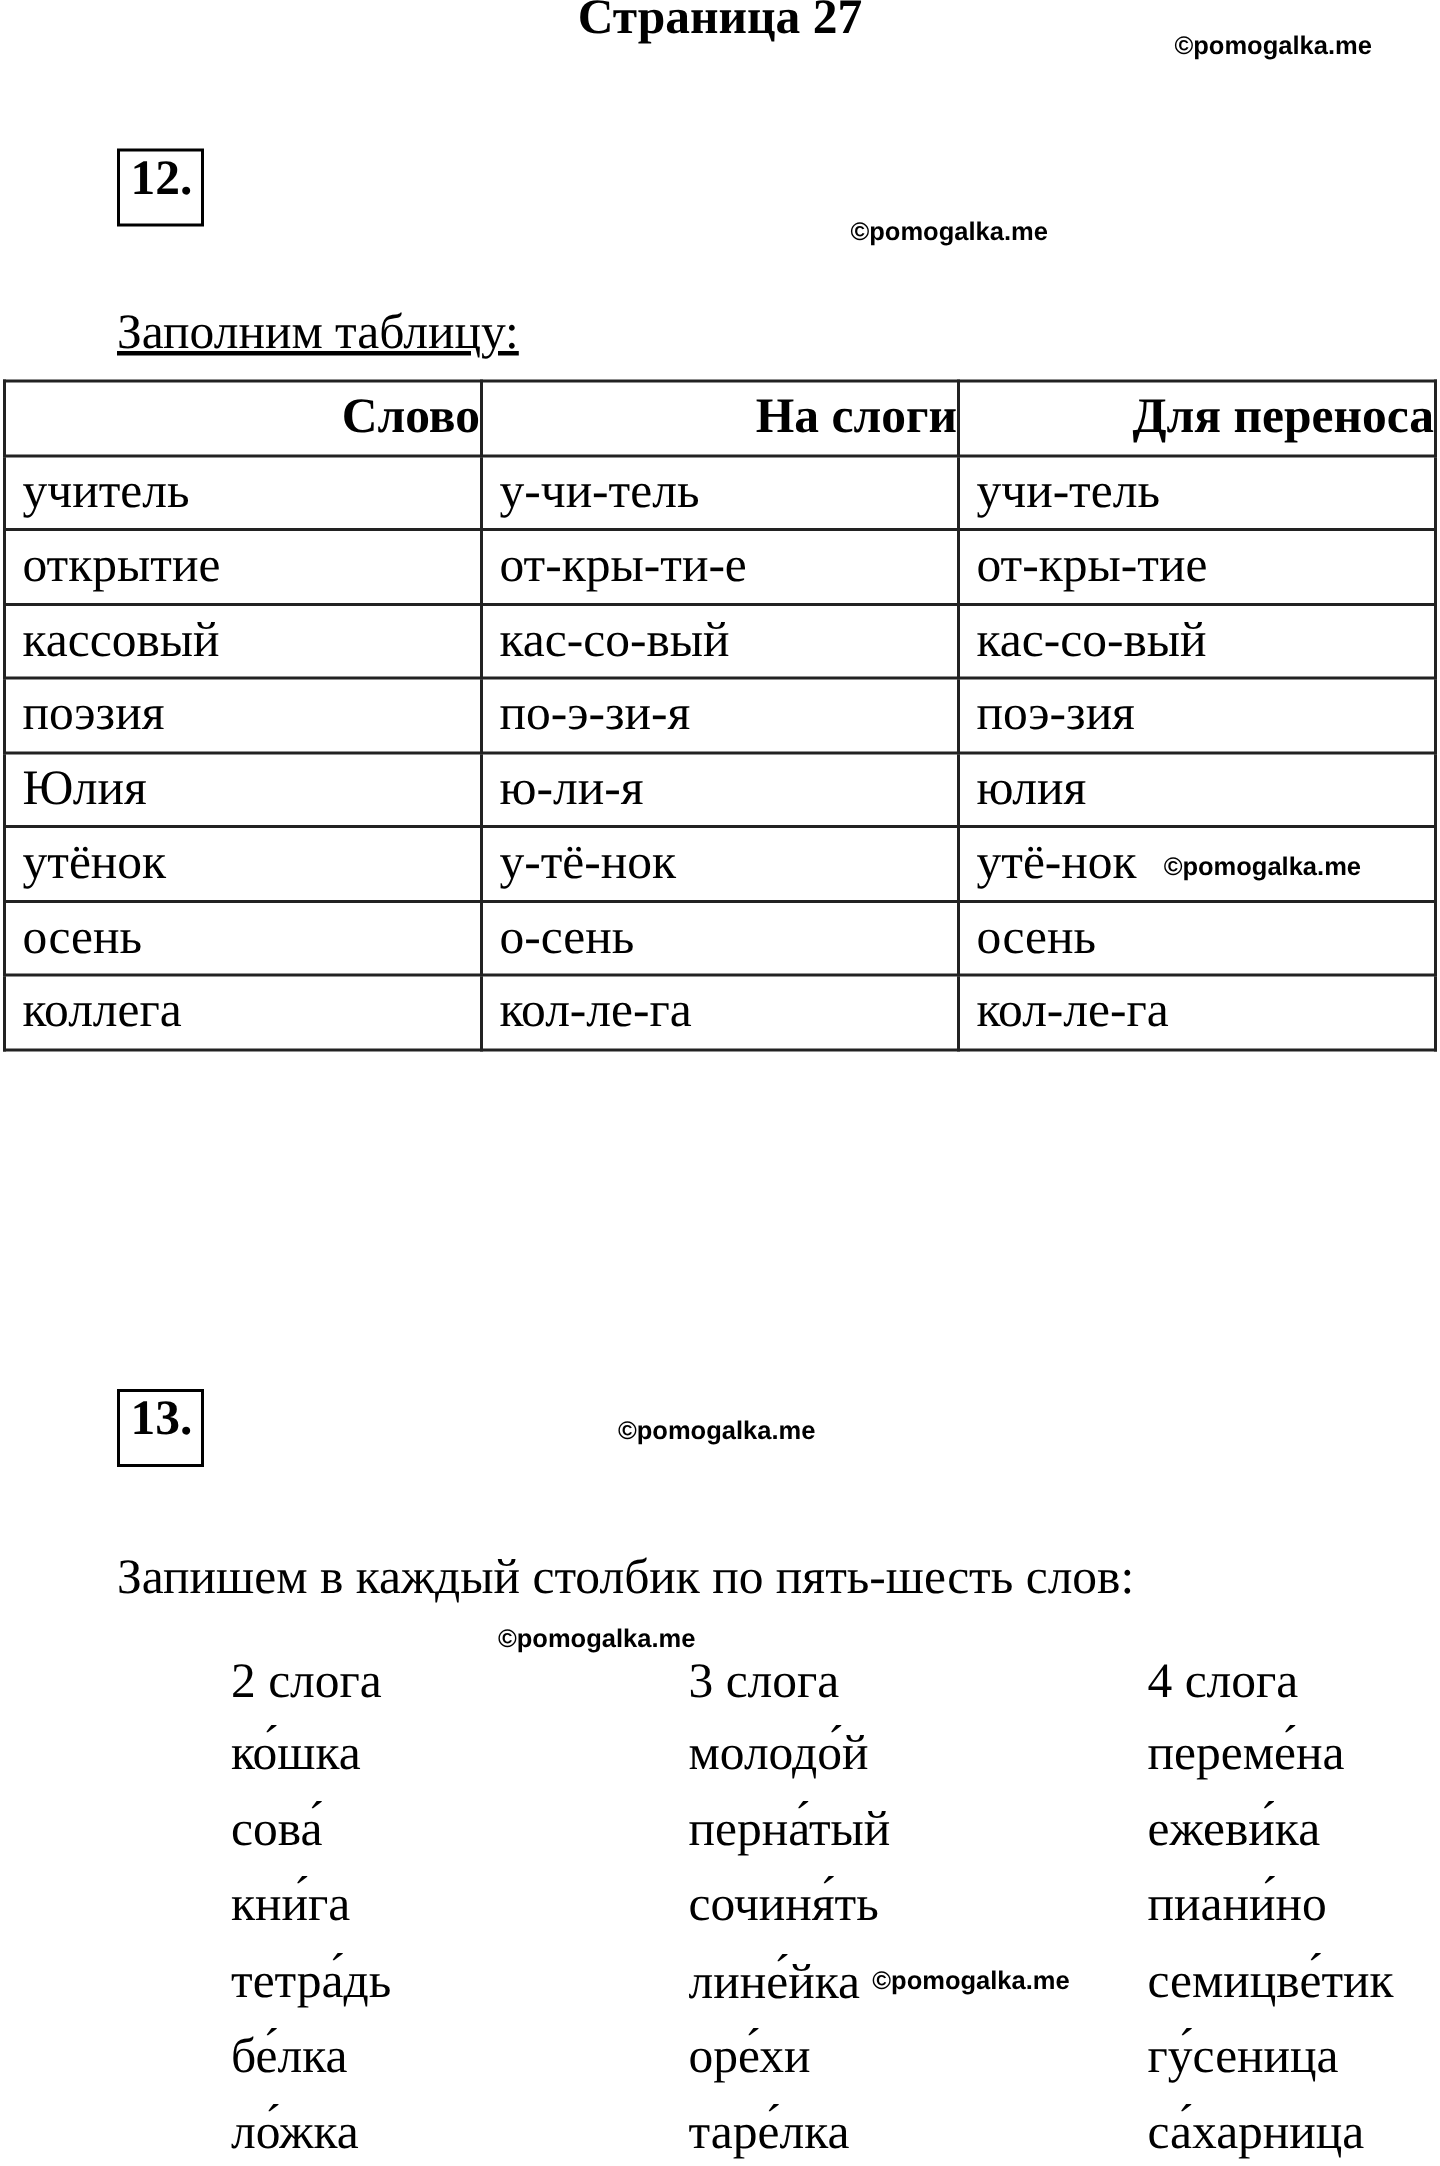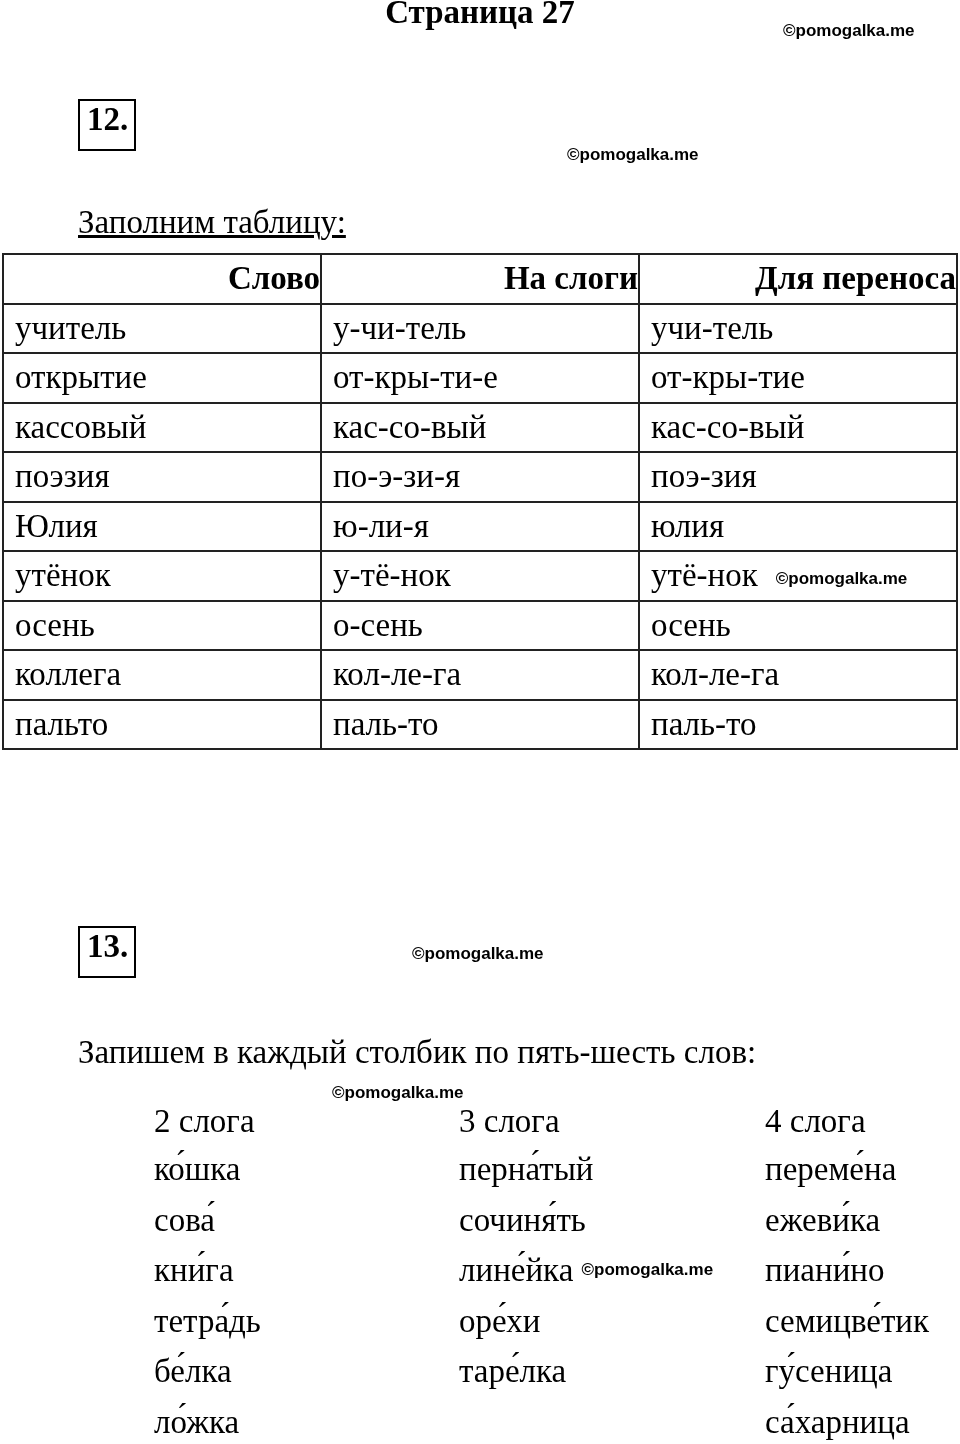--- a/index.html
+++ b/index.html
@@ -76,45 +76,41 @@
     <tr>
       <td>осень</td>
       <td>о-сень</td>
       <td>осень</td>
     </tr>
     <tr>
       <td>коллега</td>
       <td>кол-ле-га</td>
       <td>кол-ле-га</td>
     </tr>
-    <tr>
-      <td>пальто</td>
-      <td>паль-то</td>
-      <td>паль-то</td>
-    </tr>
   </tbody>
 </table>
 
 <div class="abs task-num" style="left:78px; top:926px;">13.</div>
 <div class="abs wm" style="left:412px; top:944px;">©pomogalka.me</div>
 <div class="abs intro" style="left:78px; top:1034px;">Запишем в каждый столбик по пять-шесть слов:</div>
 <div class="abs wm" style="left:332px; top:1083px;">©pomogalka.me</div>
 
 <div class="col" style="left:154px;">
   <div class="col-head">2 слога</div>
   <div class="col-item">ко́шка</div>
   <div class="col-item">сова́</div>
   <div class="col-item">кни́га</div>
   <div class="col-item">тетра́дь</div>
   <div class="col-item">бе́лка</div>
   <div class="col-item">ло́жка</div>
 </div>
 
 <div class="col" style="left:459px;">
   <div class="col-head">3 слога</div>
+  <div class="col-item">молодо́й</div>
   <div class="col-item">перна́тый</div>
   <div class="col-item">сочиня́ть</div>
   <div class="col-item"><span>лине́йка</span> <span class="wm" style="font-size:17px; vertical-align: 6px;">©pomogalka.me</span></div>
   <div class="col-item">оре́хи</div>
   <div class="col-item">таре́лка</div>
 </div>
 
 <div class="col" style="left:765px;">
   <div class="col-head">4 слога</div>
   <div class="col-item">переме́на</div>

